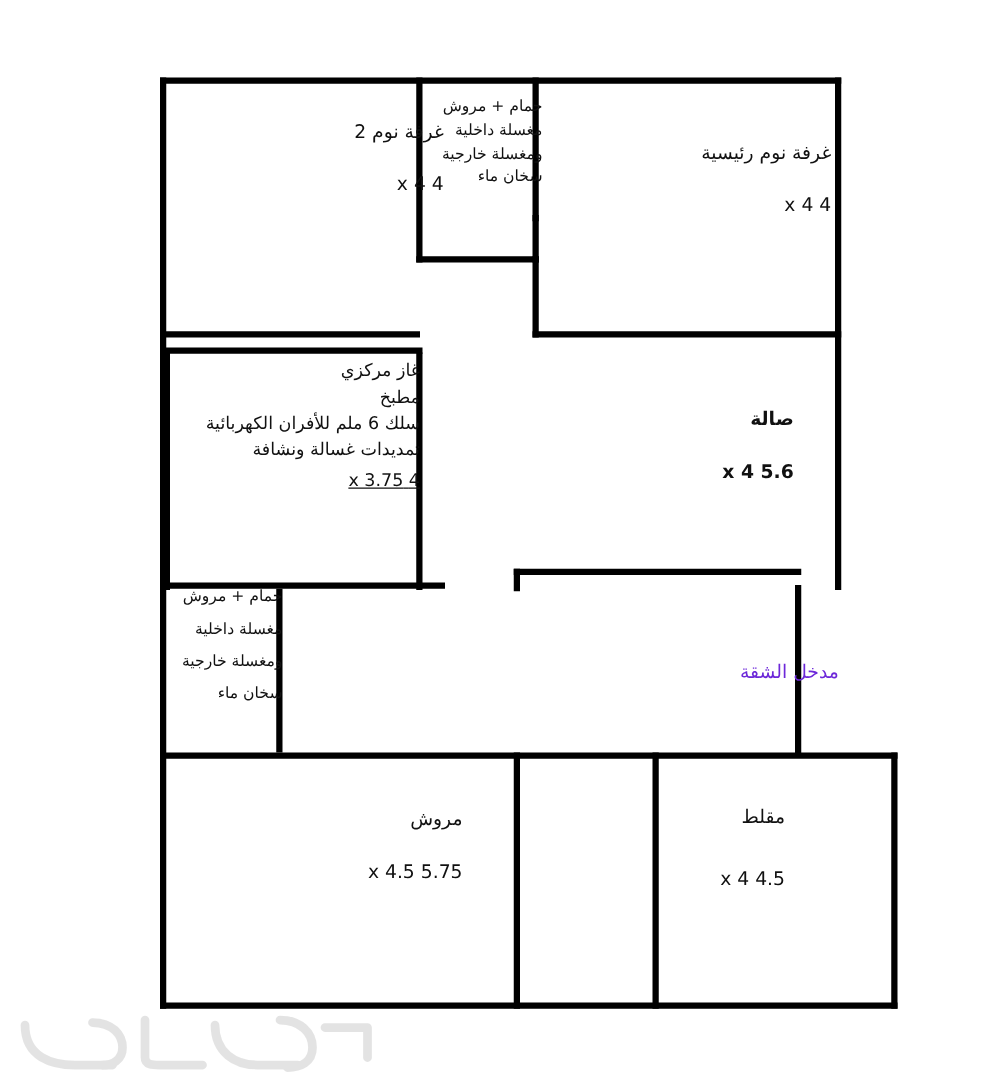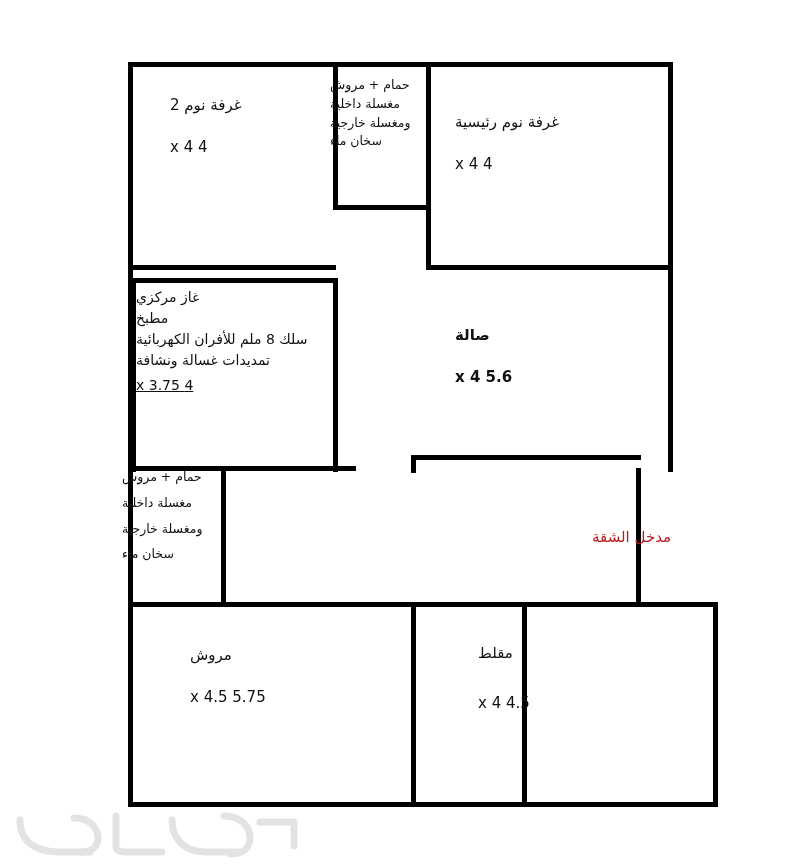--- a/index.html
+++ b/index.html
@@ -23,21 +23,21 @@
 
   
   .wall {
     position: absolute;
     background: #000000;
   }
 
   
   .room {
     position: absolute;
-    text-align: left;
+    text-align: right;
     line-height: 1.45;
     font-size: 15px;
     color: #111111;
     white-space: nowrap;
   }
   .room .rname {
     display: block;
   }
   .room .rdim {
     display: block;
@@ -52,21 +52,21 @@
     line-height: 1.5;
   }
   .room .line {
     display: block;
   }
 
   
   .entrance {
     position: absolute;
     font-size: 15px;
-    color: #b91c1c;
+    color: #6d28d9;
     white-space: nowrap;
   }
 
   
   #watermark {
     position: absolute;
     right: 498px;
     bottom: 8px;
     width: 290px;
     height: 54px;
@@ -123,21 +123,21 @@
   </div>
 
   <div class="room" style="left:455px; top:112px; width:210px;">
     <span class="rname">غرفة نوم رئيسية</span>
     <span class="rdim" style="margin-top:20px;">4 x 4</span>
   </div>
 
   <div class="room kitchen" style="left:136px; top:287px; width:200px;">
     <span class="line">غاز مركزي</span>
     <span class="line">مطبخ</span>
-    <span class="line">سلك 8 ملم للأفران الكهربائية</span>
+    <span class="line">سلك 6 ملم للأفران الكهربائية</span>
     <span class="line">تمديدات غسالة ونشافة</span>
     <span class="line" style="margin-top:4px;text-decoration:underline;">4 x 3.75</span>
   </div>
 
   <div class="room" style="left:455px; top:325px; width:180px;font-weight:bold;">
     <span class="rname">صالة</span>
     <span class="rdim" style="margin-top:20px;">5.6 x 4</span>
   </div>
 
   <div class="room small" style="left:122px; top:468px; width:104px;">

